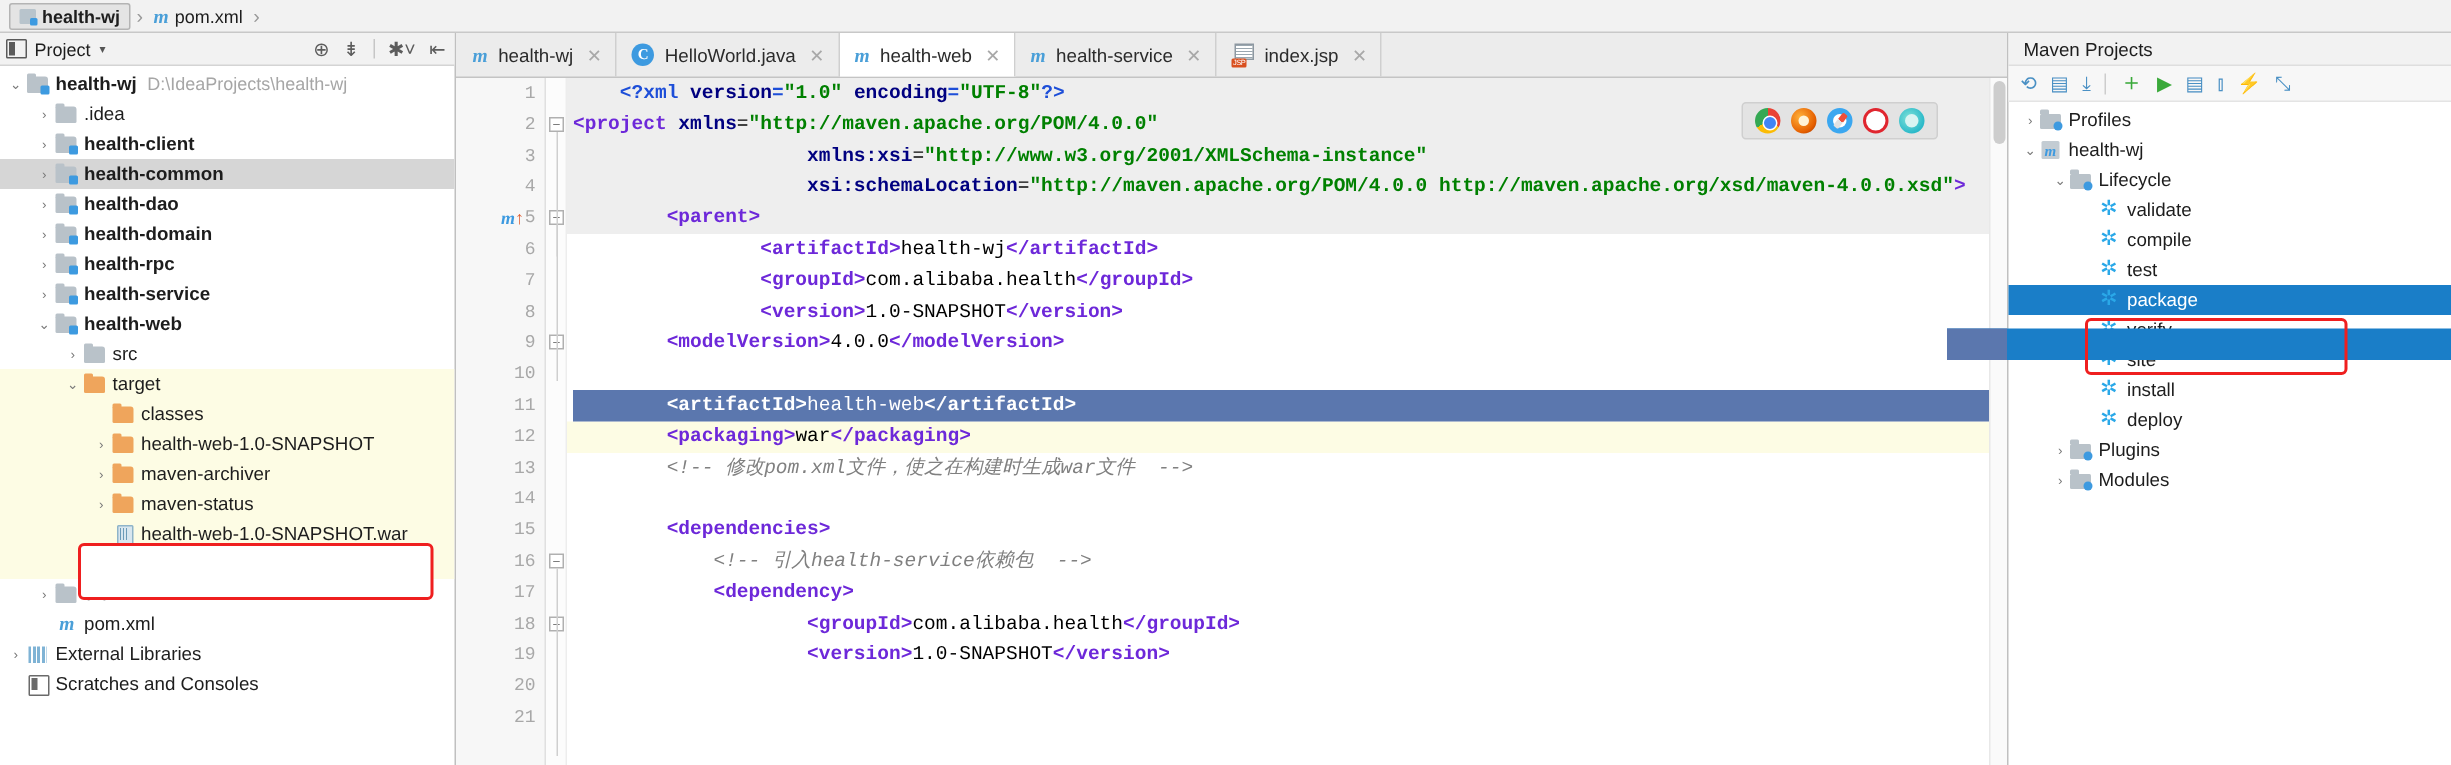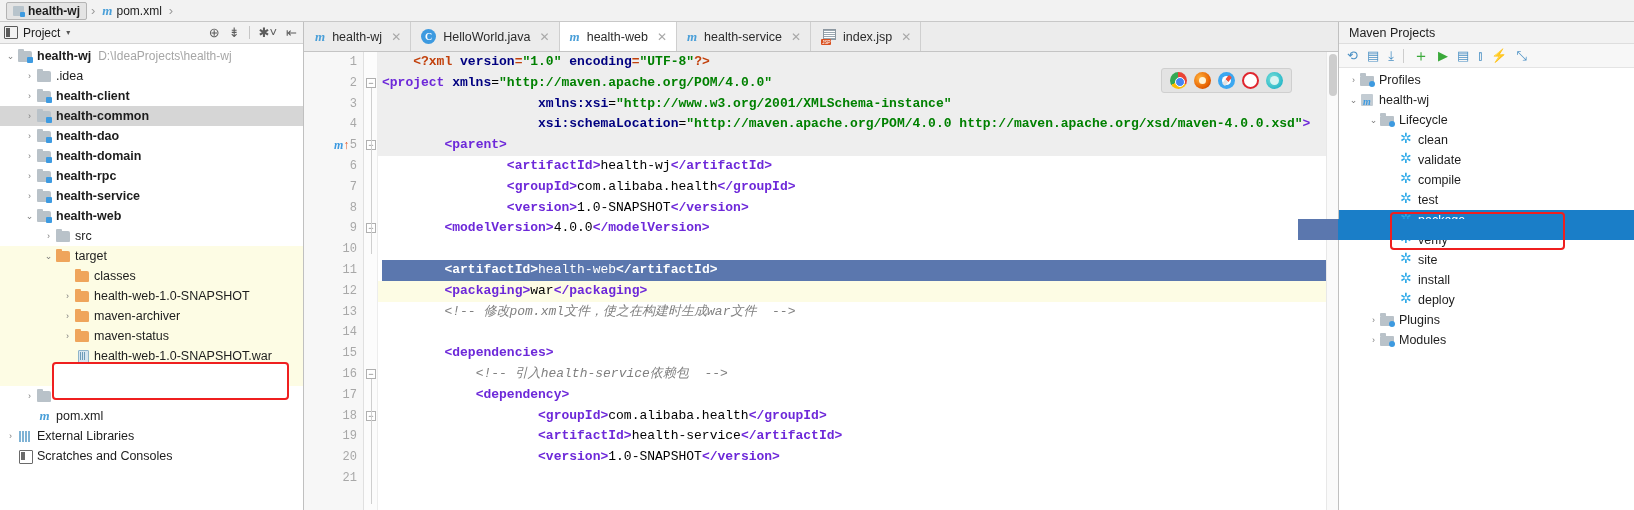--- a/index.html
+++ b/index.html
@@ -190,21 +190,21 @@
   .cline {
     height: 20.8px; line-height: 20.8px; white-space: pre; position: relative;
   }
   .cline.hl-row { background: #5b77ae; color: #ffffff; }
   .cline.hl-row .tag, .cline.hl-row .txt { color: #ffffff; }
   .tag { color: #6d28d9; font-weight: bold; }
   .attr { color: #000080; font-weight: bold; }
   .val { color: #008000; font-weight: bold; }
   .txt { color: #000000; }
   .cmt { color: #808080; font-style: italic; }
-  .pi { color: #c2410c; font-weight: bold; }
+  .pi { color: #1d4ed8; font-weight: bold; }
 
   
   #code-banner {
     position:absolute; left:0; top:0; right:0; height:104px;
     background:#eeeeee; pointer-events:none;
   }
   .line-yellow { position:absolute; left:0; right:0; height:20.8px; background:#fdfce4; }
 
   
   #browser-bar {
@@ -549,21 +549,20 @@
           <div class="cline">&nbsp;&nbsp;&nbsp;&nbsp;&nbsp;&nbsp;&nbsp;&nbsp;<span class="tag">&lt;modelVersion&gt;</span><span class="txt">4.0.0</span><span class="tag">&lt;/modelVersion&gt;</span></div>
           <div class="cline">&nbsp;</div>
           <div class="cline hl-row">&nbsp;&nbsp;&nbsp;&nbsp;&nbsp;&nbsp;&nbsp;&nbsp;<span class="tag">&lt;artifactId&gt;</span><span class="txt">health-web</span><span class="tag">&lt;/artifactId&gt;</span></div>
           <div class="cline">&nbsp;&nbsp;&nbsp;&nbsp;&nbsp;&nbsp;&nbsp;&nbsp;<span class="tag">&lt;packaging&gt;</span><span class="txt">war</span><span class="tag">&lt;/packaging&gt;</span></div>
           <div class="cline">&nbsp;&nbsp;&nbsp;&nbsp;&nbsp;&nbsp;&nbsp;&nbsp;<span class="cmt">&lt;!-- 修改pom.xml文件，使之在构建时生成war文件  --&gt;</span></div>
           <div class="cline">&nbsp;</div>
           <div class="cline">&nbsp;&nbsp;&nbsp;&nbsp;&nbsp;&nbsp;&nbsp;&nbsp;<span class="tag">&lt;dependencies&gt;</span></div>
           <div class="cline">&nbsp;&nbsp;&nbsp;&nbsp;&nbsp;&nbsp;&nbsp;&nbsp;&nbsp;&nbsp;&nbsp;&nbsp;<span class="cmt">&lt;!-- 引入health-service依赖包  --&gt;</span></div>
           <div class="cline">&nbsp;&nbsp;&nbsp;&nbsp;&nbsp;&nbsp;&nbsp;&nbsp;&nbsp;&nbsp;&nbsp;&nbsp;<span class="tag">&lt;dependency&gt;</span></div>
           <div class="cline">&nbsp;&nbsp;&nbsp;&nbsp;&nbsp;&nbsp;&nbsp;&nbsp;&nbsp;&nbsp;&nbsp;&nbsp;&nbsp;&nbsp;&nbsp;&nbsp;&nbsp;&nbsp;&nbsp;&nbsp;<span class="tag">&lt;groupId&gt;</span><span class="txt">com.alibaba.health</span><span class="tag">&lt;/groupId&gt;</span></div>
-          <div class="cline">&nbsp;&nbsp;&nbsp;&nbsp;&nbsp;&nbsp;&nbsp;&nbsp;&nbsp;&nbsp;&nbsp;&nbsp;&nbsp;&nbsp;&nbsp;&nbsp;&nbsp;&nbsp;&nbsp;&nbsp;<span class="tag">&lt;artifactId&gt;</span><span class="txt">health-service</span><span class="tag">&lt;/artifactId&gt;</span></div>
           <div class="cline">&nbsp;&nbsp;&nbsp;&nbsp;&nbsp;&nbsp;&nbsp;&nbsp;&nbsp;&nbsp;&nbsp;&nbsp;&nbsp;&nbsp;&nbsp;&nbsp;&nbsp;&nbsp;&nbsp;&nbsp;<span class="tag">&lt;version&gt;</span><span class="txt">1.0-SNAPSHOT</span><span class="tag">&lt;/version&gt;</span></div>
         </div>
     </div>
     <div id="editor-scroll">
       <div id="scroll-check">✓</div>
       <div id="scroll-thumb"></div>
     </div>
     <div id="browser-bar">
       <span class="bico chrome"></span>
       <span class="bico firefox"></span>
@@ -610,25 +609,20 @@
           <span class="mfold">
             <span class="fo">
               <span class="bd"></span>
             </span>
           </span>
           <span>Lifecycle</span>
         </div>
         <div class="mrow" style="padding-left: 48px;">
           <span class="arrow none">›</span>
           <span class="gear"></span>
-          <span>clean</span>
-        </div>
-        <div class="mrow" style="padding-left: 48px;">
-          <span class="arrow none">›</span>
-          <span class="gear"></span>
           <span>validate</span>
         </div>
         <div class="mrow" style="padding-left: 48px;">
           <span class="arrow none">›</span>
           <span class="gear"></span>
           <span>compile</span>
         </div>
         <div class="mrow" style="padding-left: 48px;">
           <span class="arrow none">›</span>
           <span class="gear"></span>

